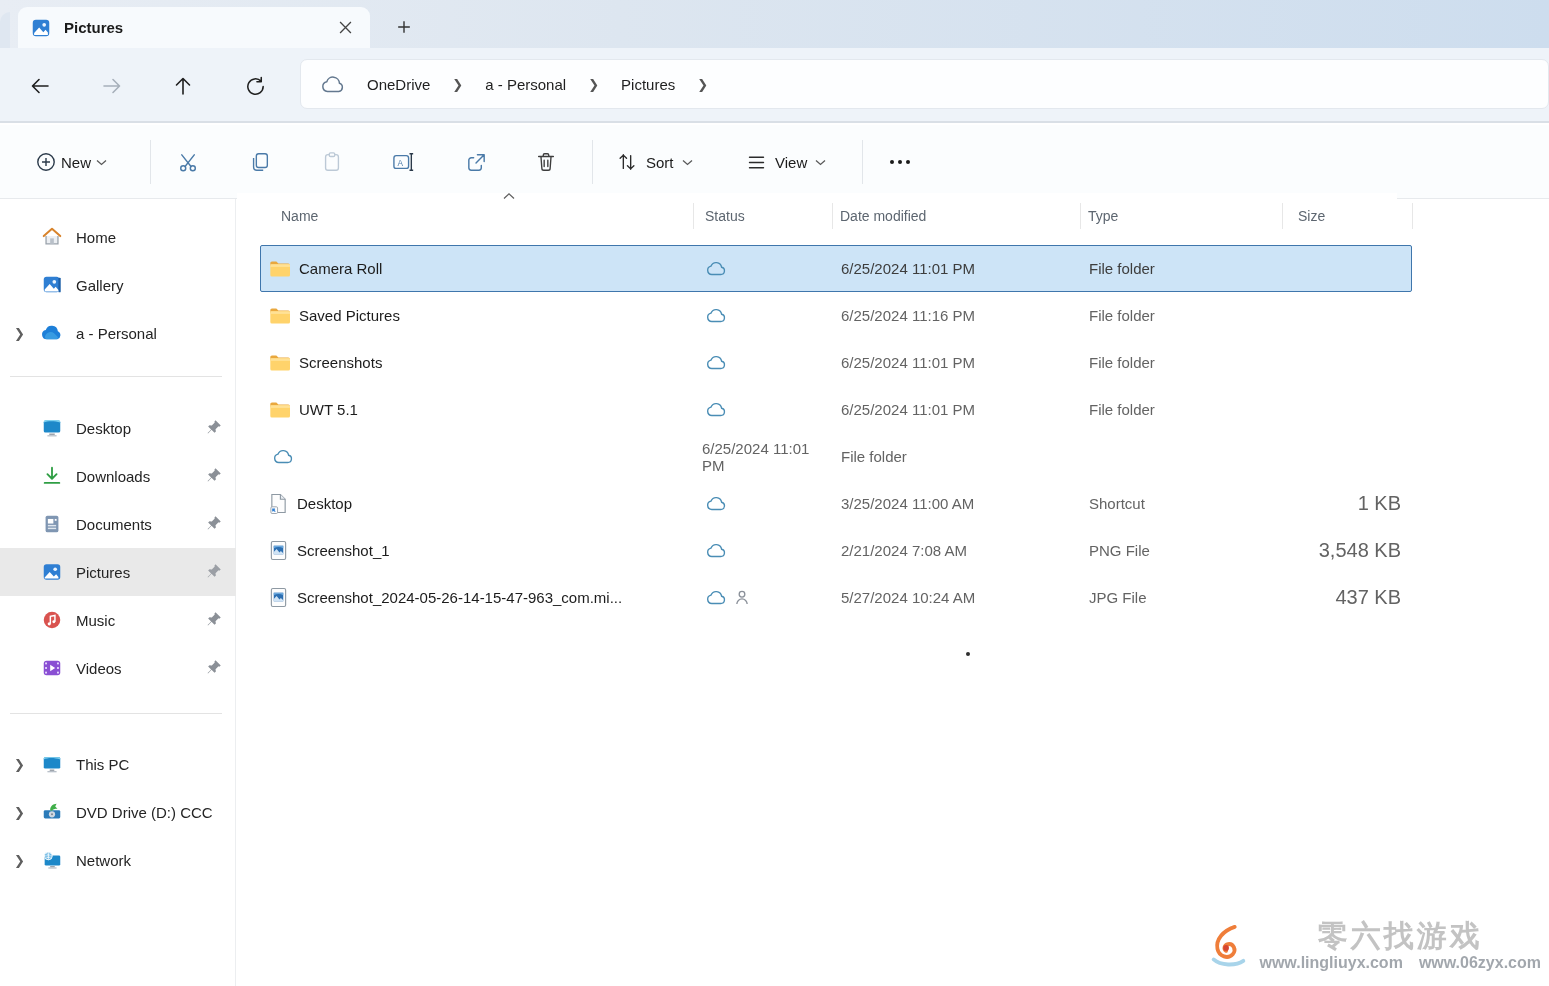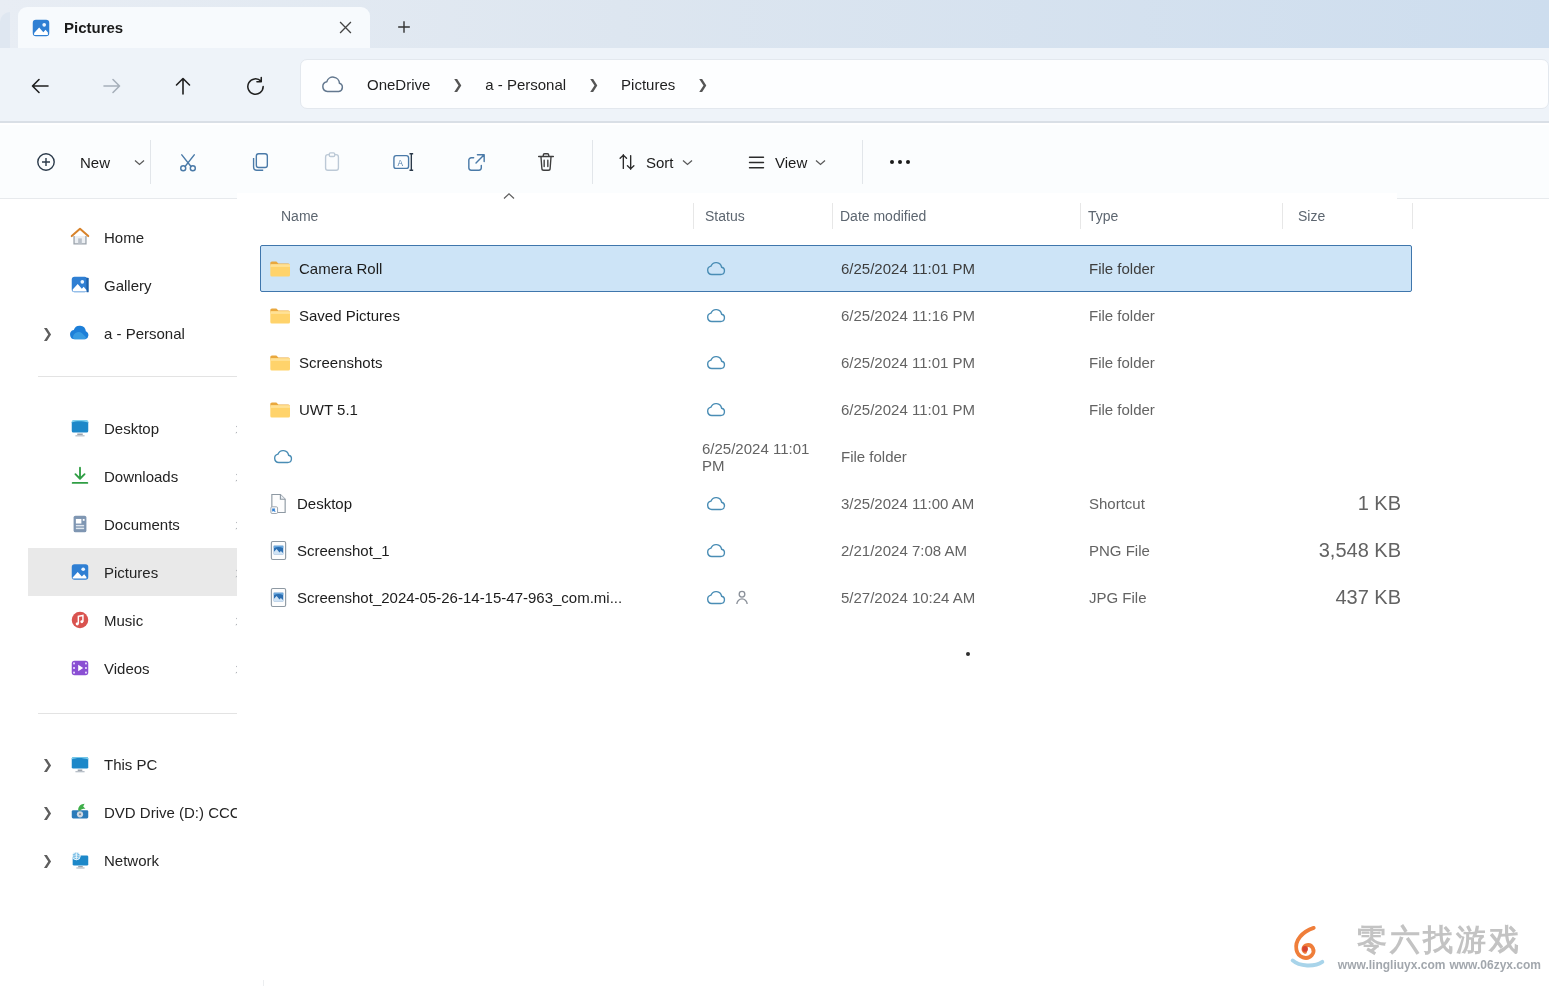--- a/index.html
+++ b/index.html
@@ -30,35 +30,35 @@
     background:#fdfeff; border:1px solid #e3e8ee; border-radius:7px;
     display:flex; align-items:center; padding-left:20px; gap:6px; }
   .crumb { font-size:15px; color:#1f1f1f; padding:6px 10px; border-radius:4px; }
   .crumb-sep { color:#555; font-size:13px; padding:0 6px; }
 
   
   #toolbar { position:absolute; left:0; top:125px; width:1549px; height:74px;
     background:#fbfdfe; border-bottom:1px solid #e7eaed; }
   .tb-sep { position:absolute; top:15px; width:1px; height:44px; background:#e2e6ea; }
   #btn-new { position:absolute; left:24px; top:17px; height:40px; display:flex;
-    align-items:center; gap:24px; padding:0 12px; border-radius:5px; }
+    align-items:center; gap:5px; padding:0 12px; border-radius:5px; }
   #btn-new .lbl { font-size:15px; color:#1b1b1b; }
   .tb-icon { position:absolute; top:17px; width:44px; height:40px; display:flex;
     align-items:center; justify-content:center; border-radius:5px; }
   .tb-drop { position:absolute; top:17px; height:40px; display:flex; align-items:center;
     gap:8px; padding:0 10px; border-radius:5px; }
   .tb-drop .lbl { font-size:15px; color:#1b1b1b; }
   .chev { color:#5a5a5a; }
   #btn-more { position:absolute; left:878px; top:17px; width:44px; height:40px;
     display:flex; align-items:center; justify-content:center; gap:4px; }
   #btn-more i { width:4px; height:4px; border-radius:50%; background:#1b1b1b; display:block; }
 
   
   #sidebar { position:absolute; left:0; top:199px; width:236px; height:787px;
-    background:#fff; border-right:1px solid #eceef0;margin-left:28px; }
+    background:#fff; border-right:1px solid #eceef0; }
   .si { position:absolute; left:0; width:236px; height:48px; display:flex;
     align-items:center; padding-left:14px; font-size:15px; color:#242424; }
   .si .chv { width:26px; color:#5f5f5f; font-size:13px; }
   .si .noChv { width:26px; }
   .si .ic { width:24px; height:24px; margin-right:12px; display:flex; align-items:center; justify-content:center; }
   .si.selected { background:#e9e9e9; }
   .si .pin { position:absolute; right:13px; top:14px; }
   .side-sep { position:absolute; left:10px; width:212px; height:1px; background:#e3e3e3; }
 
   
@@ -83,21 +83,21 @@
   .row.selected .c-date, .row.selected .c-type { color:#3d3d3d; }
   .c-size { font-size:20px; color:#636363; text-align:right; padding-right:12px; }
 
   #stray-dot { position:absolute; left:966px; top:652px; width:4px; height:4px;
     border-radius:50%; background:#2e2e2e; }
 
   
   #watermark { position:absolute; right:8px; bottom:14px; display:flex; align-items:center; gap:8px; }
   #wm-text { display:flex; flex-direction:column; align-items:center; }
   #wm-title { font-size:30px; font-weight:800; color:#c3c3c3; letter-spacing:3px; line-height:30px; }
-  #wm-urls { font-size:12px; font-weight:700; color:#a2a7ad; margin-top:3px; display:flex; gap:4px; }
+  #wm-urls { font-size:16px; font-weight:700; color:#a2a7ad; margin-top:3px; display:flex; gap:16px; }
 
   svg { display:block; }
 </style>
 </head>
 <body>
 
 <div id="tabbar">
   <div id="tab-left-sliver"></div>
   <div id="tab-active">
     <span class="ic">

